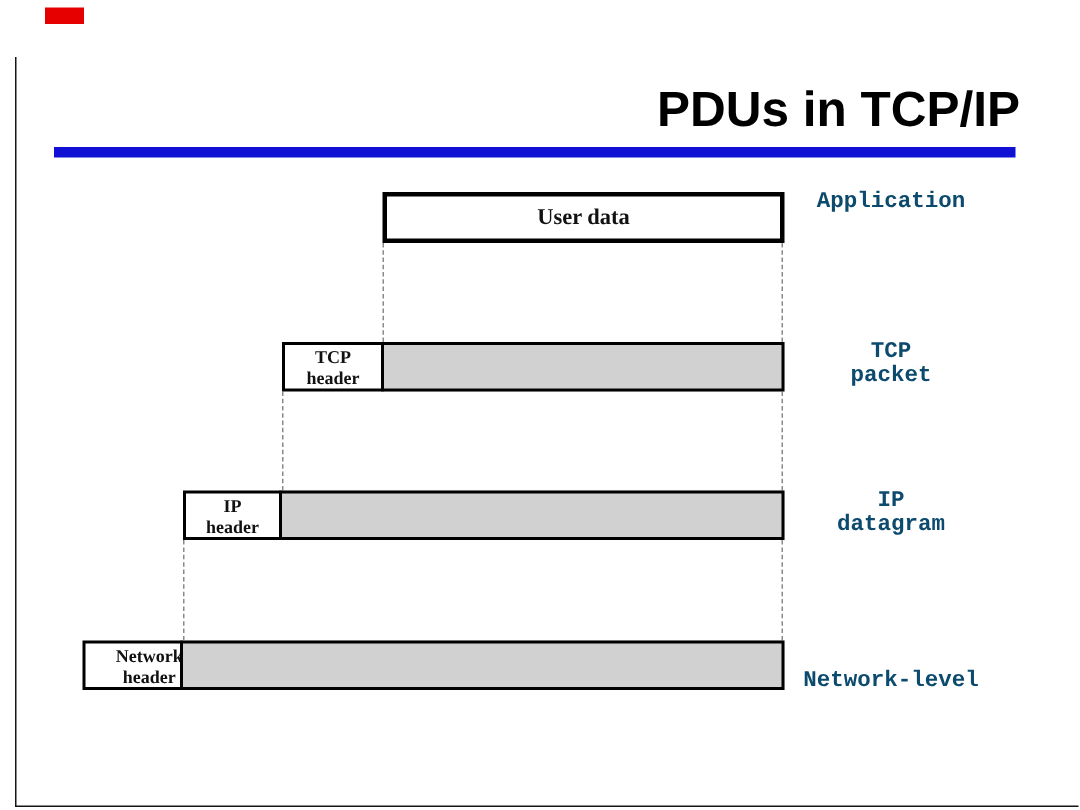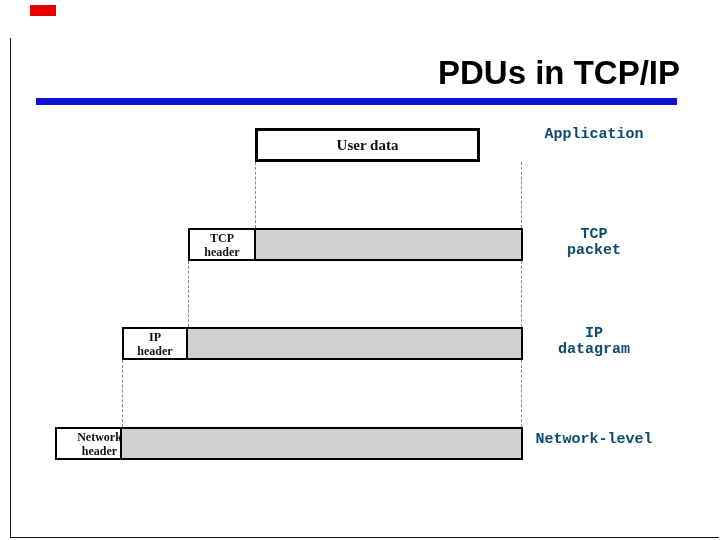--- a/index.html
+++ b/index.html
@@ -23,21 +23,21 @@
   #title-rule{left:36px;top:98px;width:641px;height:7px;}
 
   
   .dbox{
     border:2px solid #000;background:#ffffff;color:#111;
     font-family:"Liberation Serif",serif;font-weight:bold;
     display:flex;flex-direction:column;align-items:center;justify-content:center;
     text-align:center;z-index:2;
   }
   .hdr{font-size:12px;line-height:14px;}
-  #box-user-data{left:255px;top:128px;width:225px;height:34px;border-width:3px;font-size:15px;}
+  #box-user-data{left:255px;top:128px;width:268px;height:34px;border-width:3px;font-size:15px;}
   #box-tcp-header{left:188px;top:228px;width:68px;height:33px;}
   #box-tcp-data{left:254px;top:228px;width:269px;height:33px;}
   #box-ip-header{left:122px;top:327px;width:66px;height:33px;}
   #box-ip-data{left:186px;top:327px;width:337px;height:33px;}
   #box-net-header{left:55px;top:427px;width:67px;height:33px;padding-left:22px;}
   #box-net-data{left:120px;top:427px;width:403px;height:33px;}
 
   
   .dash{width:0;border-left:1.6px dashed #8a8a8a;z-index:1;}
   #dash-r1-left {left:255px;top:162px;height:66px;}
@@ -49,21 +49,21 @@
 
   
   .side-label{
     left:533px;width:122px;height:36px;text-align:center;color:#0c4a6e;
     font-family:Liberation Mono, monospace;font-weight:bold;
     font-size:15px;line-height:16px;
   }
   #side-app{top:127px;}
   #side-tcp{top:227px;}
   #side-ip{top:326px;}
-  #side-net{top:432px;}
+  #side-net{top:446px;}
 </style>
 </head>
 <body>
 
 <div class="abs" id="corner-marker" style="background: rgb(230, 0, 0);"></div>
 <div class="abs" id="frame-left"></div>
 <div class="abs" id="frame-bottom"></div>
 
 <div class="abs" id="slide-title">PDUs in TCP/IP</div>
 <div class="abs" id="title-rule" style="background: rgb(17, 17, 214);"></div>

